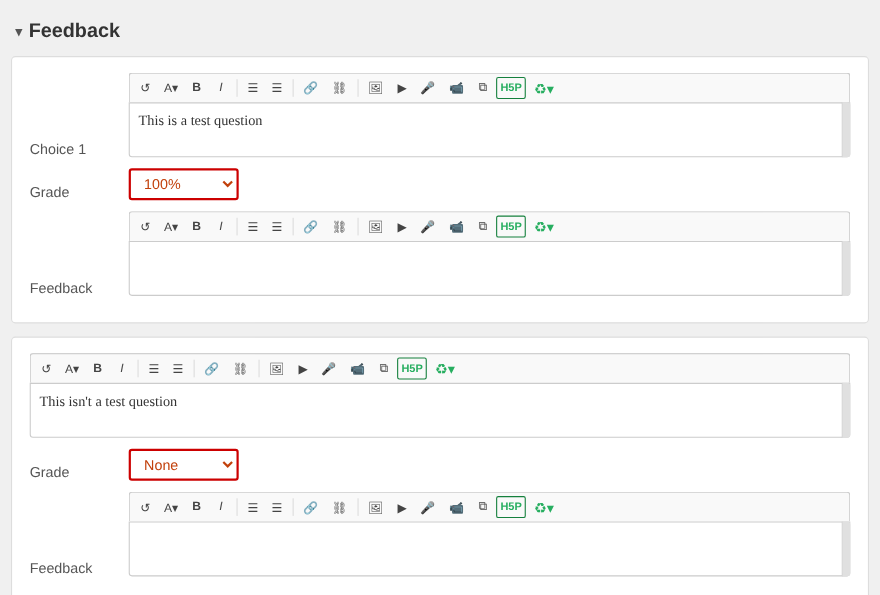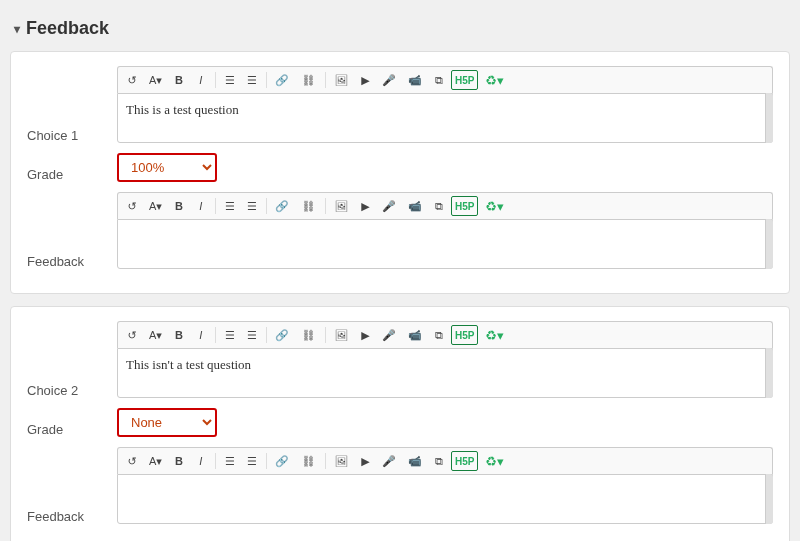--- a/index.html
+++ b/index.html
@@ -237,21 +237,20 @@
           <div class="scrollbar-indicator"></div>
         </div>
       </div>
     </div>
 
   </div>
 
   <div class="choice-block">
 
     <div class="field-row">
-      <div class="field-label">Choice 2</div>
       <div class="field-content">
         <div class="toolbar">
           <button class="toolbar-btn">↺</button>
           <button class="toolbar-btn">A▾</button>
           <button class="toolbar-btn bold">B</button>
           <button class="toolbar-btn italic">I</button>
           <div class="toolbar-sep"></div>
           <button class="toolbar-btn">☰</button>
           <button class="toolbar-btn">☰</button>
           <div class="toolbar-sep"></div>

